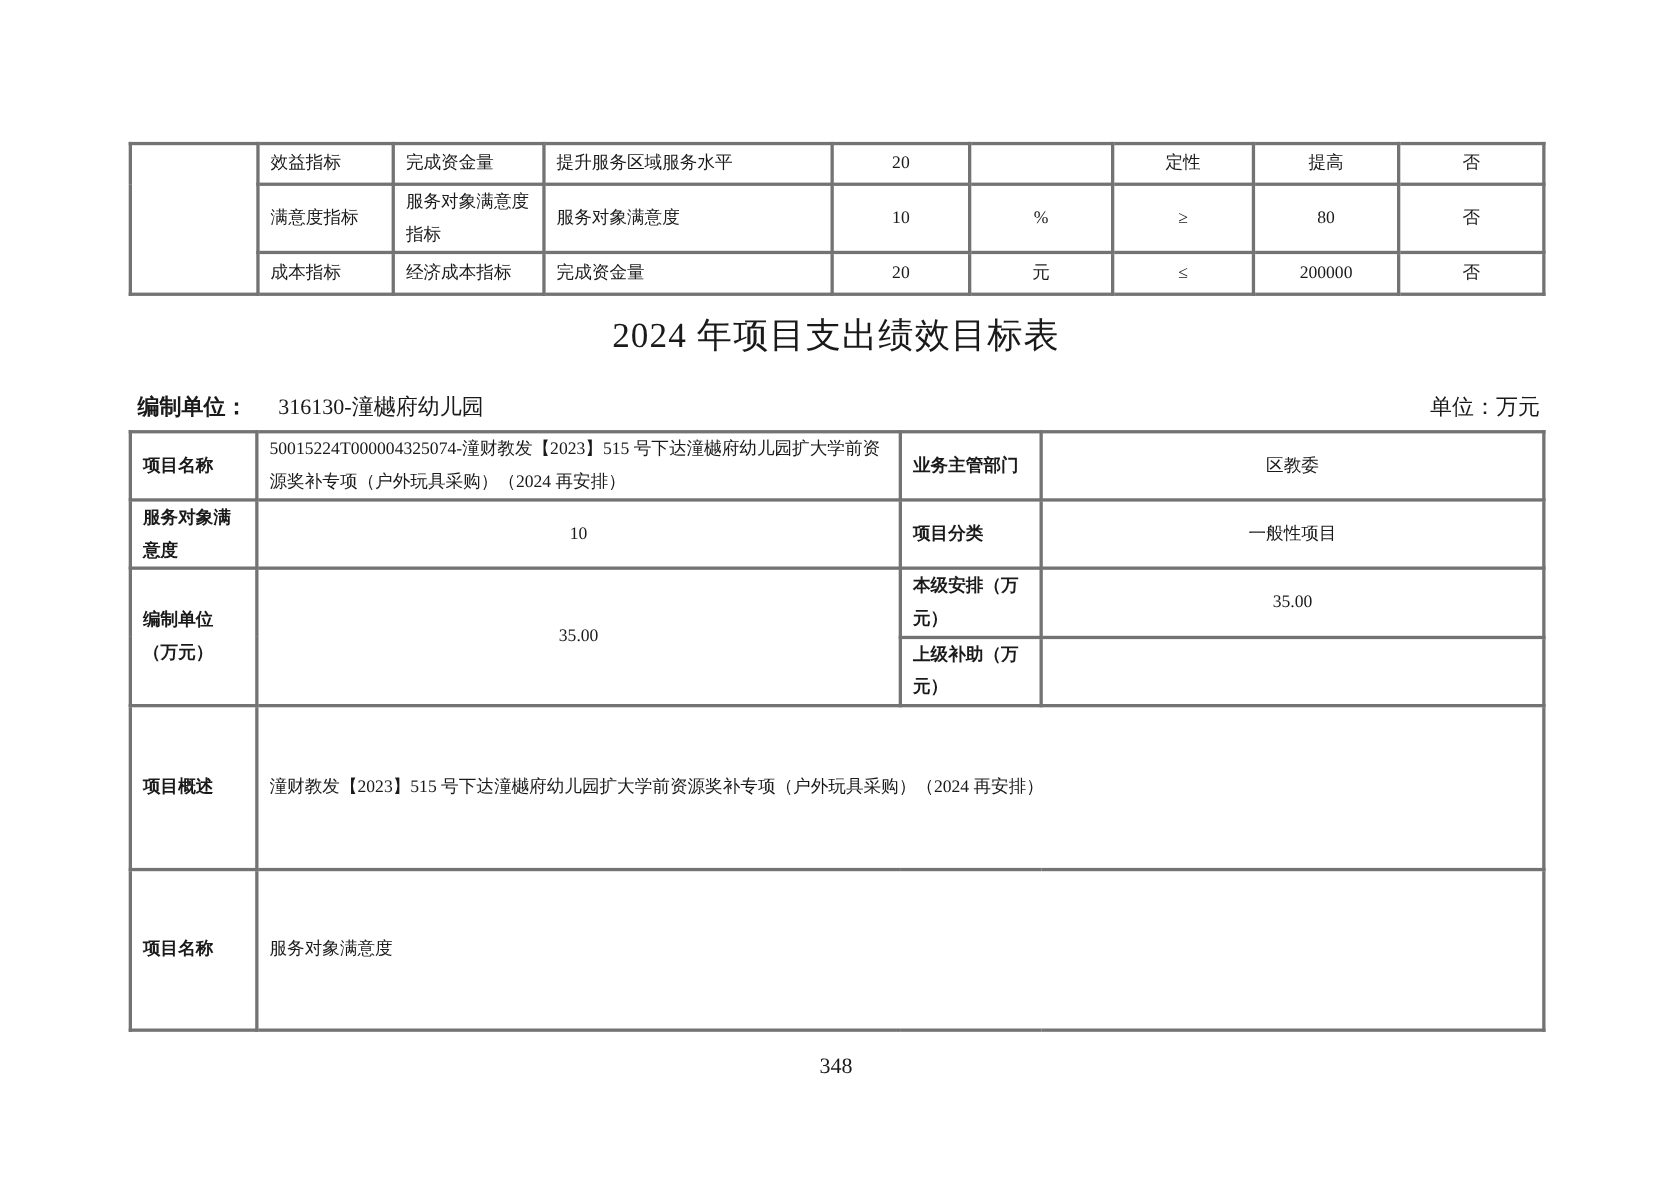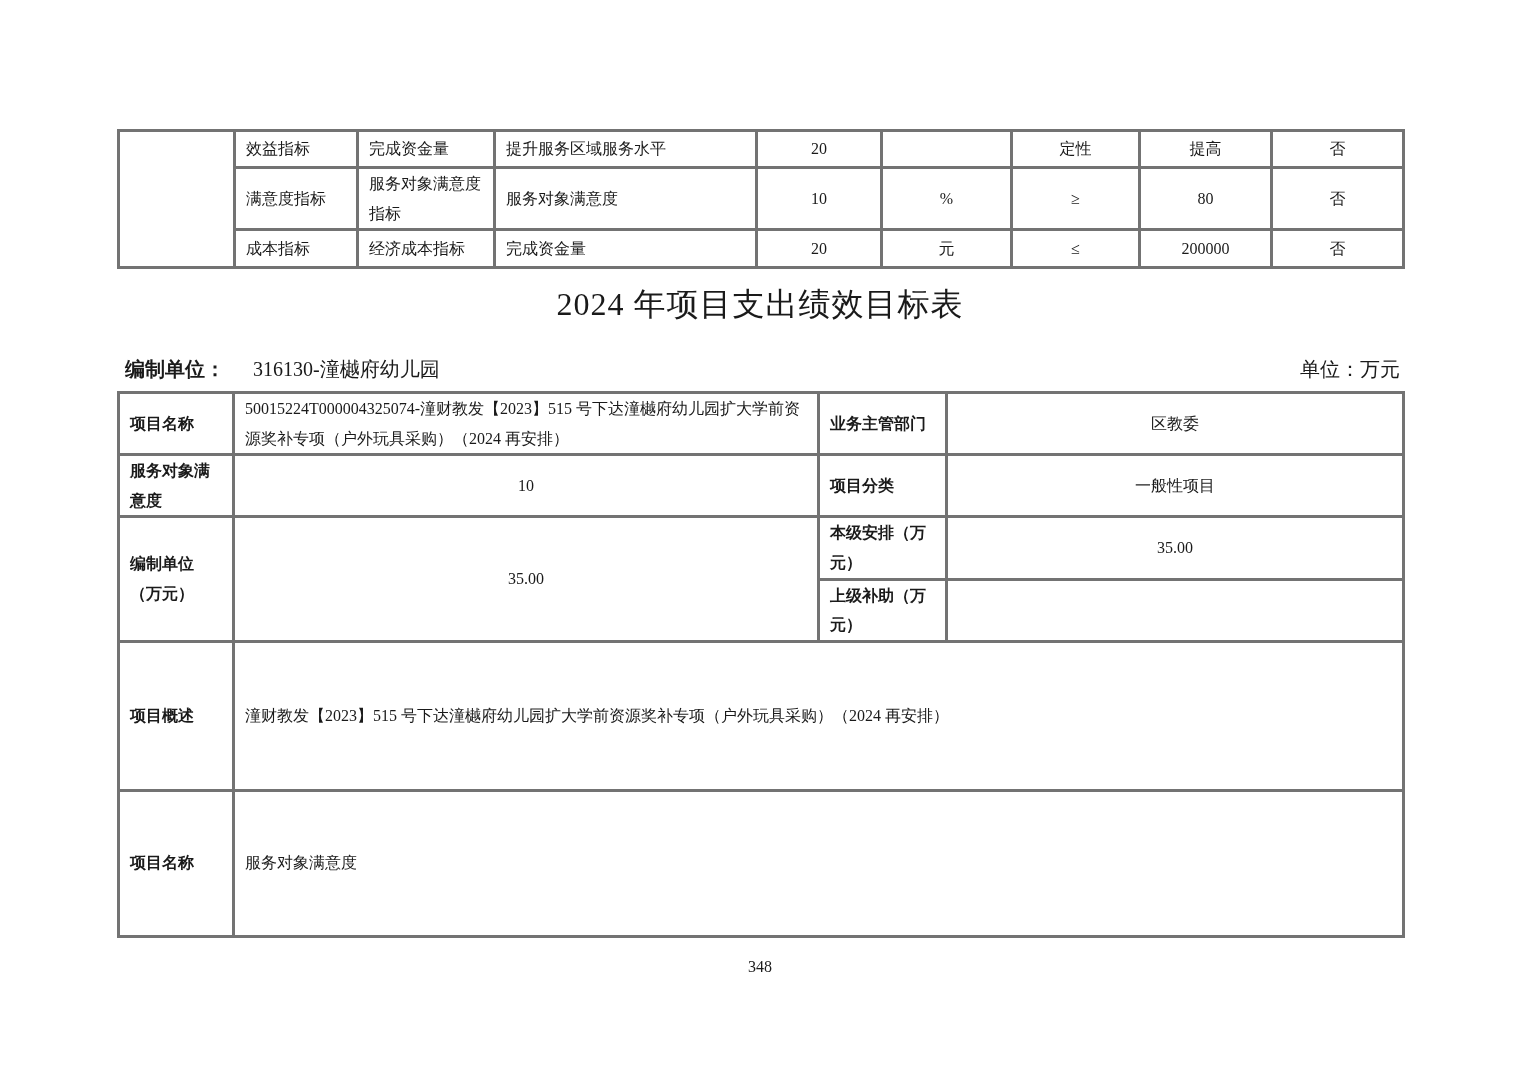--- a/index.html
+++ b/index.html
@@ -68,21 +68,21 @@
   .r4 td { height: 58px; }
   .r5 td { height: 149px; }
   .r6 td { height: 146px; }
 
   .page-number {
     position: absolute;
     top: 958px;
     left: 0;
     width: 100%;
     text-align: center;
-    font-size: 16px;
+    font-size: 20px;
   }
 </style>
 </head>
 <body>
 
 <div class="sheet">
 
   <table id="indicator-table">
     <colgroup>
       <col style="width:116px">

